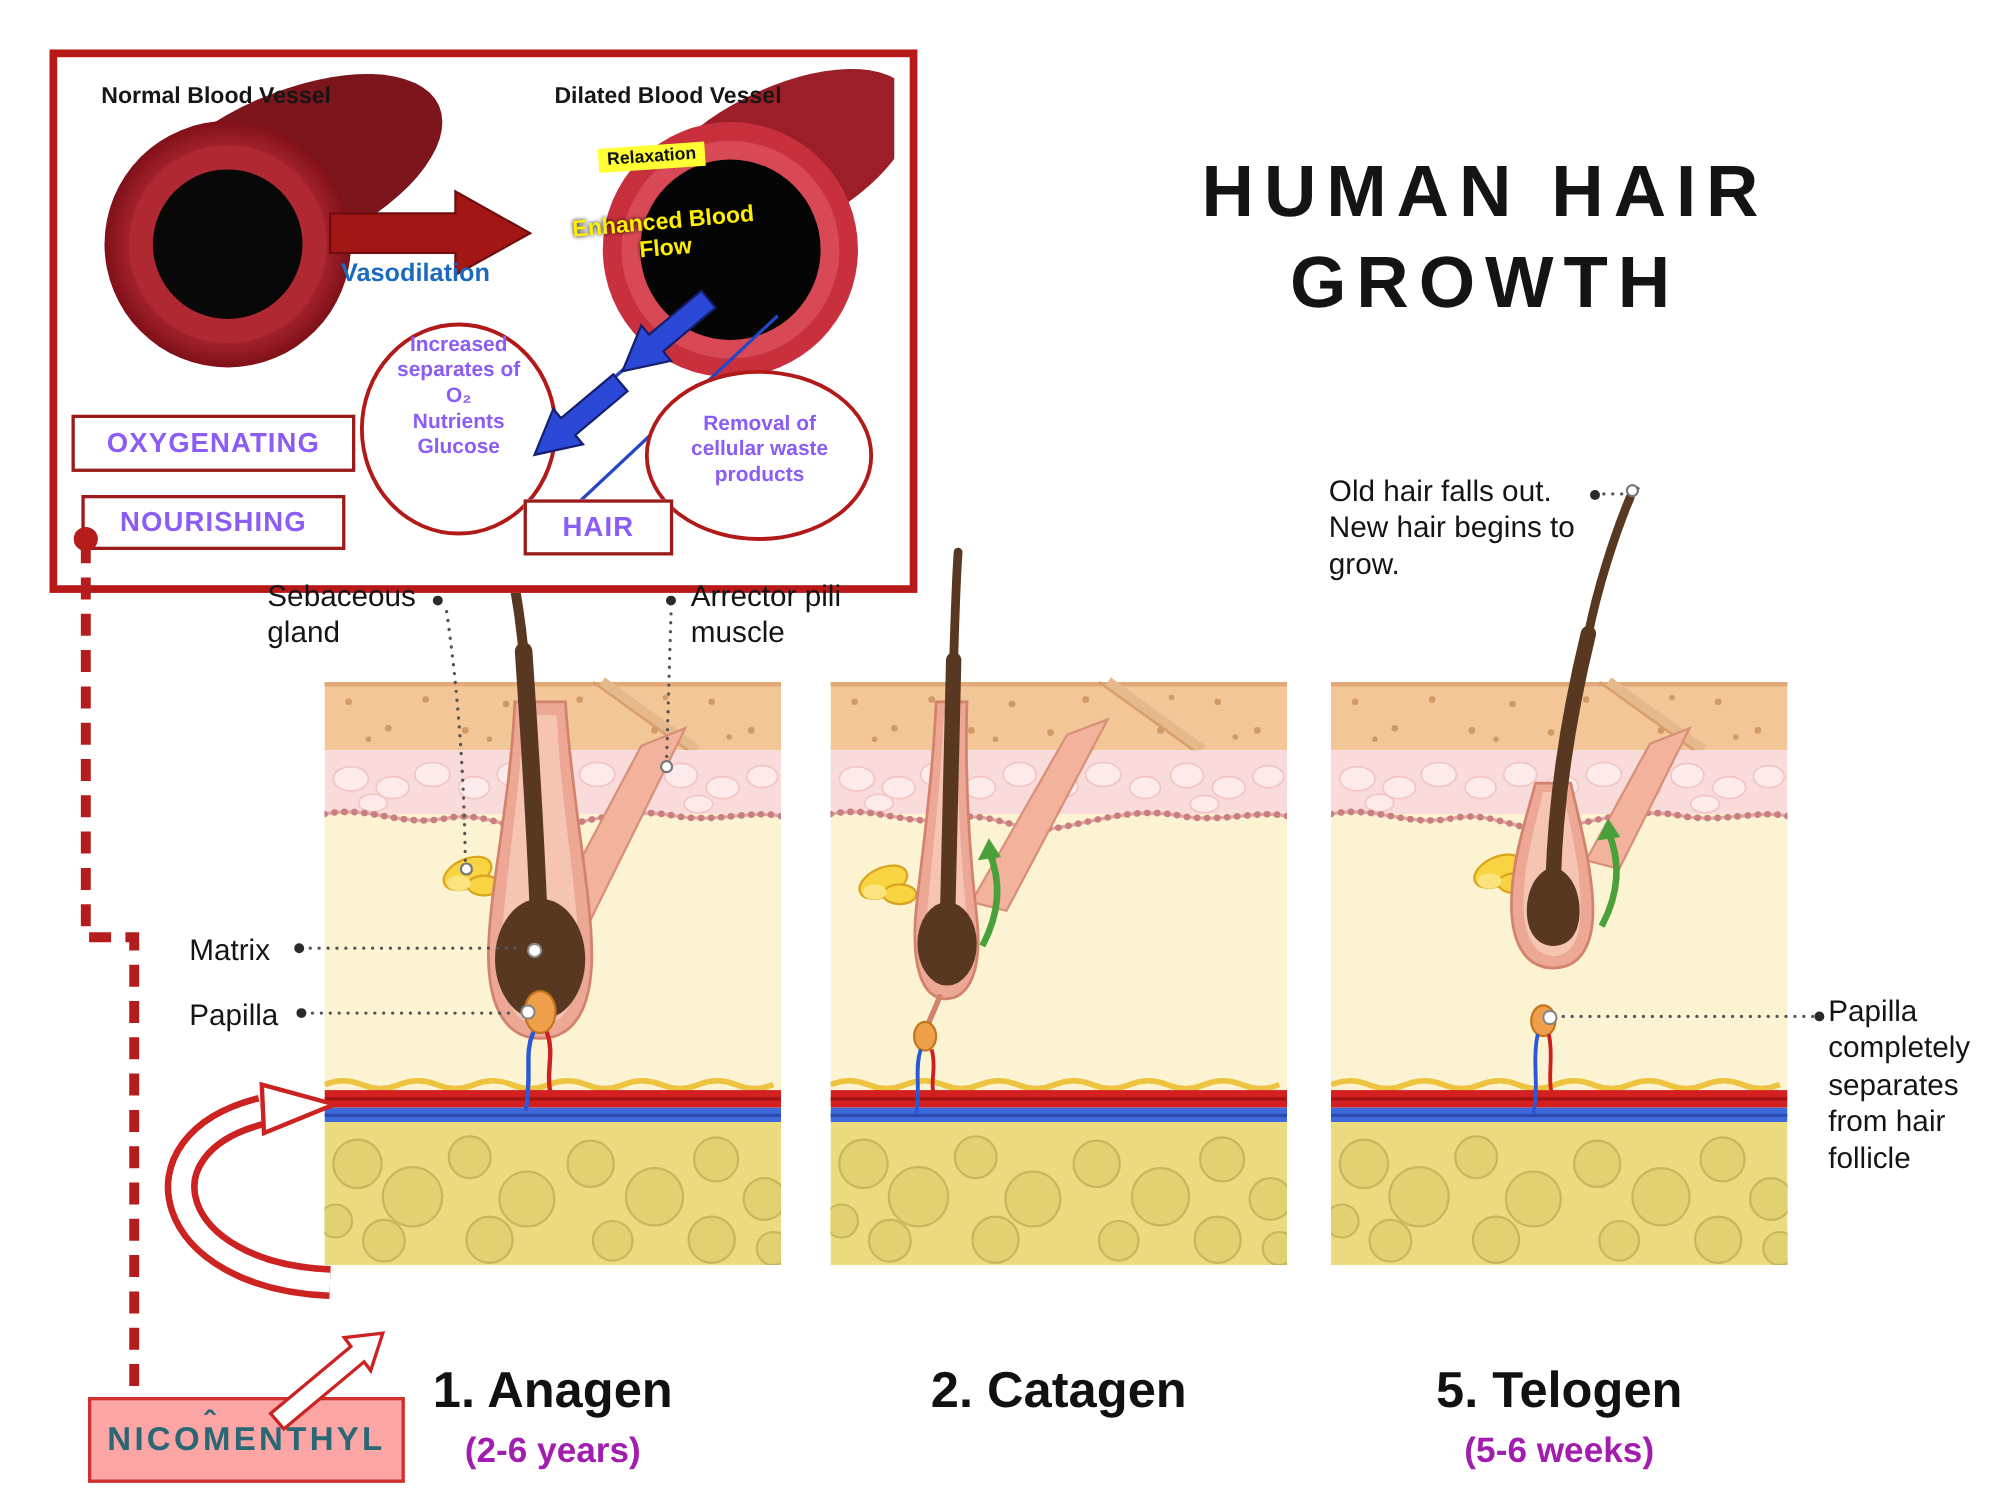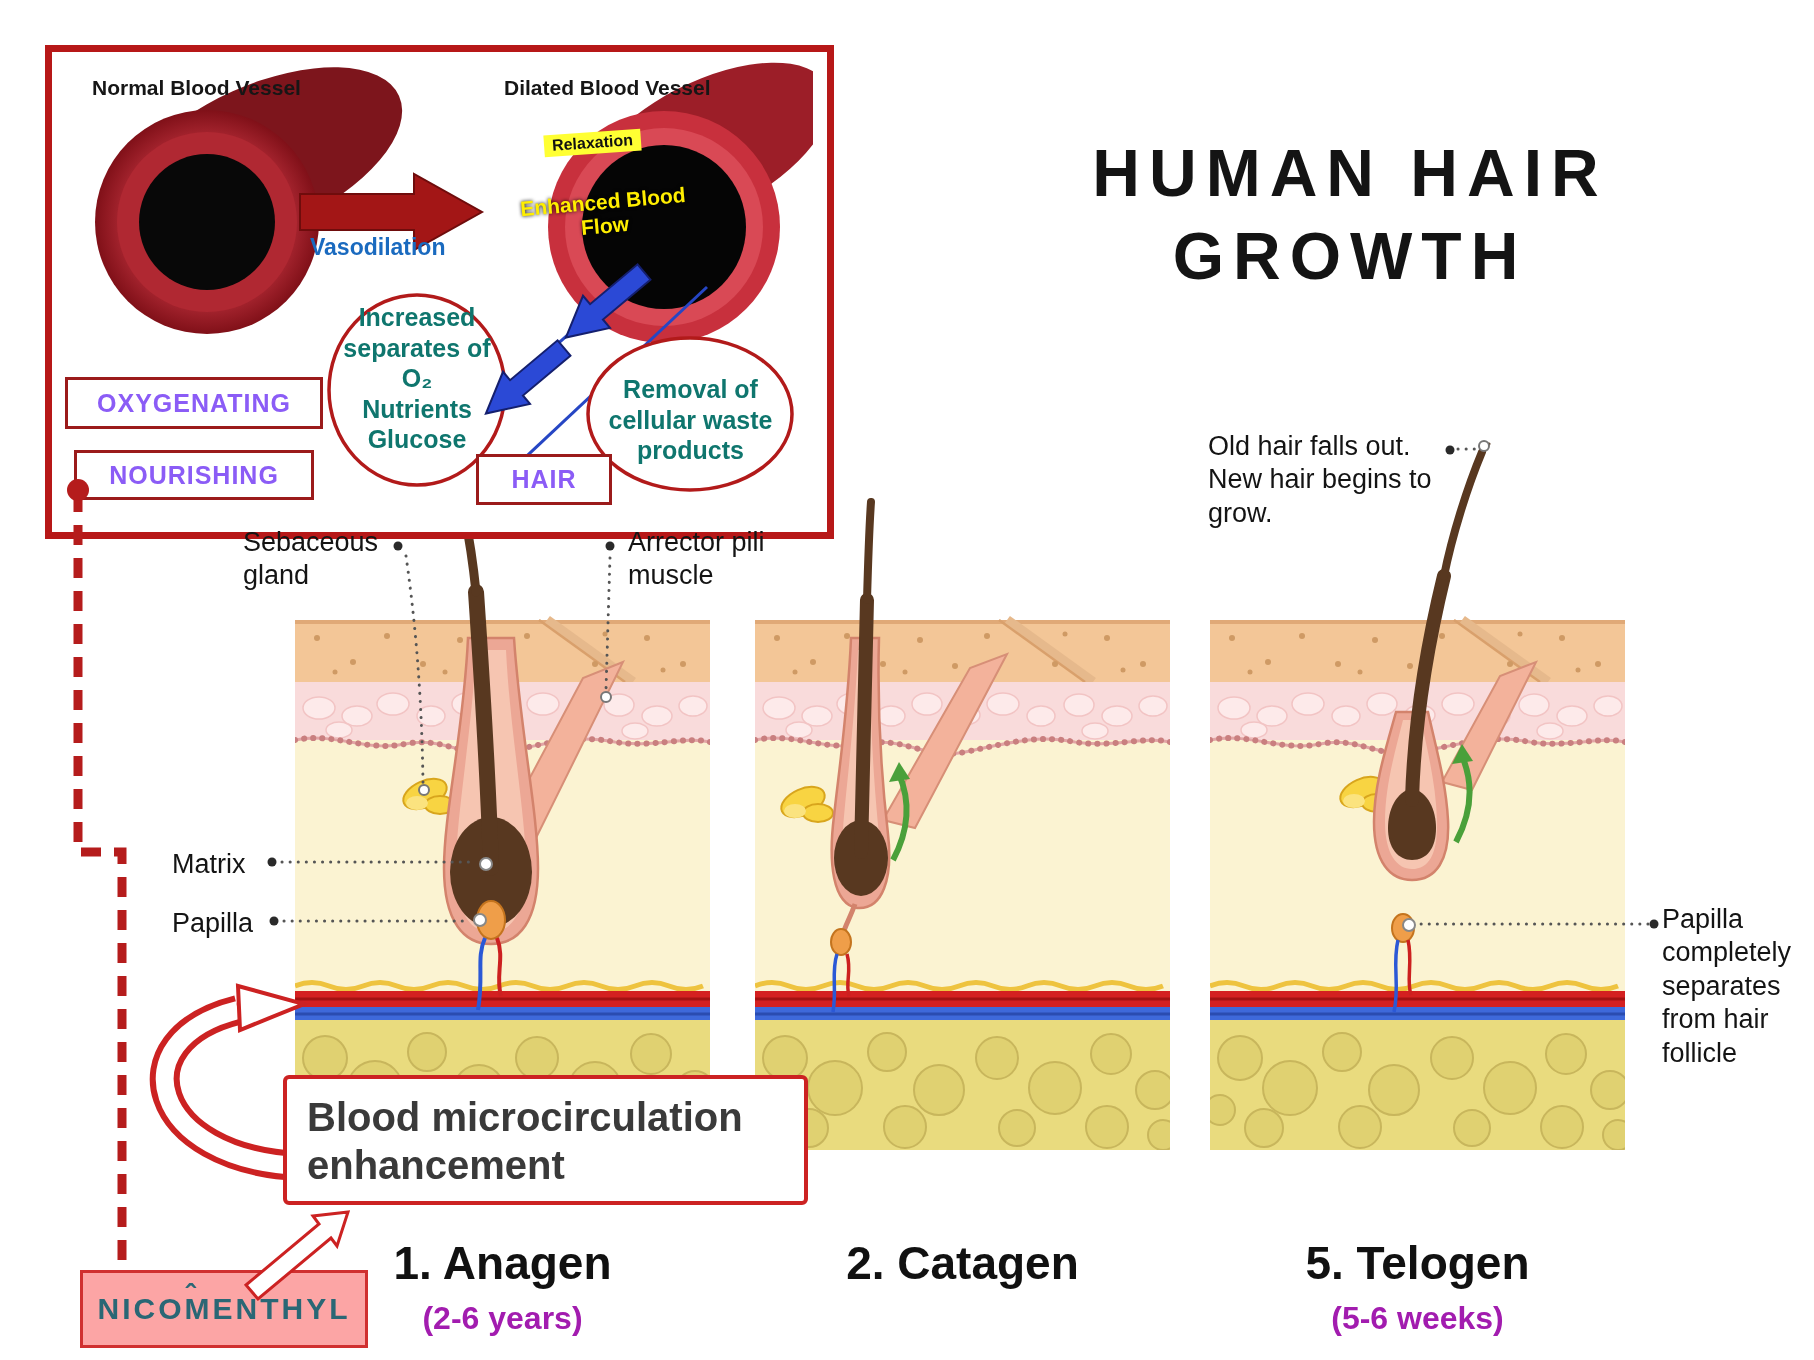--- a/index.html
+++ b/index.html
@@ -8,21 +8,21 @@
   .abs{position:absolute;}
   
   .vessel-box{left:45px;top:10px;width:775px;height:480px;border:7px solid #b71818;background:#fff;z-index:2;margin-top:35px;}
   .vessel-svg{position:absolute;left:0;top:0;}
   .v-label{position:absolute;font-weight:bold;font-size:21px;color:#161616;white-space:nowrap;}
   .relax-tag{position:absolute;left:492px;top:80px;background:#ffff33;color:#111;font-weight:bold;font-size:16px;
              padding:2px 8px;transform:rotate(-4deg);}
   .enh-flow{position:absolute;left:462px;top:138px;width:180px;text-align:center;color:#ffee00;font-weight:bold;
             font-size:21px;line-height:1.15;transform:rotate(-5deg);text-shadow:0 0 4px #000;}
   .vaso{position:absolute;left:258px;top:182px;color:#1a6abf;font-weight:bold;font-size:23px;}
-  .circ-text{position:absolute;text-align:center;font-weight:bold;font-size:25px;color:#0f766e;line-height:1.22;}
+  .circ-text{position:absolute;text-align:center;font-weight:bold;font-size:19px;color:#8b5cf6;line-height:1.22;}
   .v-chip{position:absolute;border:3px solid #9b1b1b;background:#fff;color:#8b5cf6;font-weight:bold;
           text-align:center;letter-spacing:1px;}
   
   .main-title{left:1020px;top:95px;width:660px;text-align:center;font-weight:900;font-size:66px;
               letter-spacing:9px;line-height:1.25;color:#141414;z-index:4;margin-top:37px;}
   .main-title span{display:block;}
   
   .panel-svg{position:absolute;z-index:1;pointer-events:none;}
   
   .ann{position:absolute;font-size:27px;color:#141414;line-height:1.24;z-index:4;}
@@ -216,21 +216,20 @@
     <use href="#greenarrow" transform="translate(246,222)"></use>
   </svg>
 
   <div class="ann" style="left:243px;top:526px;width:150px;">Sebaceous gland</div>
   <div class="ann" style="left:628px;top:526px;width:150px;">Arrector pili muscle</div>
   <div class="ann" style="left:172px;top:848px;">Matrix</div>
   <div class="ann" style="left:172px;top:907px;">Papilla</div>
   <div class="ann" style="left:1208px;top:430px;width:245px;">Old hair falls out. New hair begins to grow.</div>
   <div class="ann" style="left:1662px;top:903px;width:150px;">Papilla completely separates from hair follicle</div>
 
-  <div class="abs enh-box">Blood microcirculation enhancement</div>
 
   <div class="stage-name" style="left:295px;">1. Anagen</div>
   <div class="stage-dur" style="left:295px;">(2-6 years)</div>
   <div class="stage-name" style="left:755px;">2. Catagen</div>
   <div class="stage-name" style="left:1210px;">5. Telogen</div>
   <div class="stage-dur" style="left:1210px;">(5-6 weeks)</div>
 
   <div class="abs logo-box">
     <div class="logo-text">
       <span>NICOMENTHYL</span>

